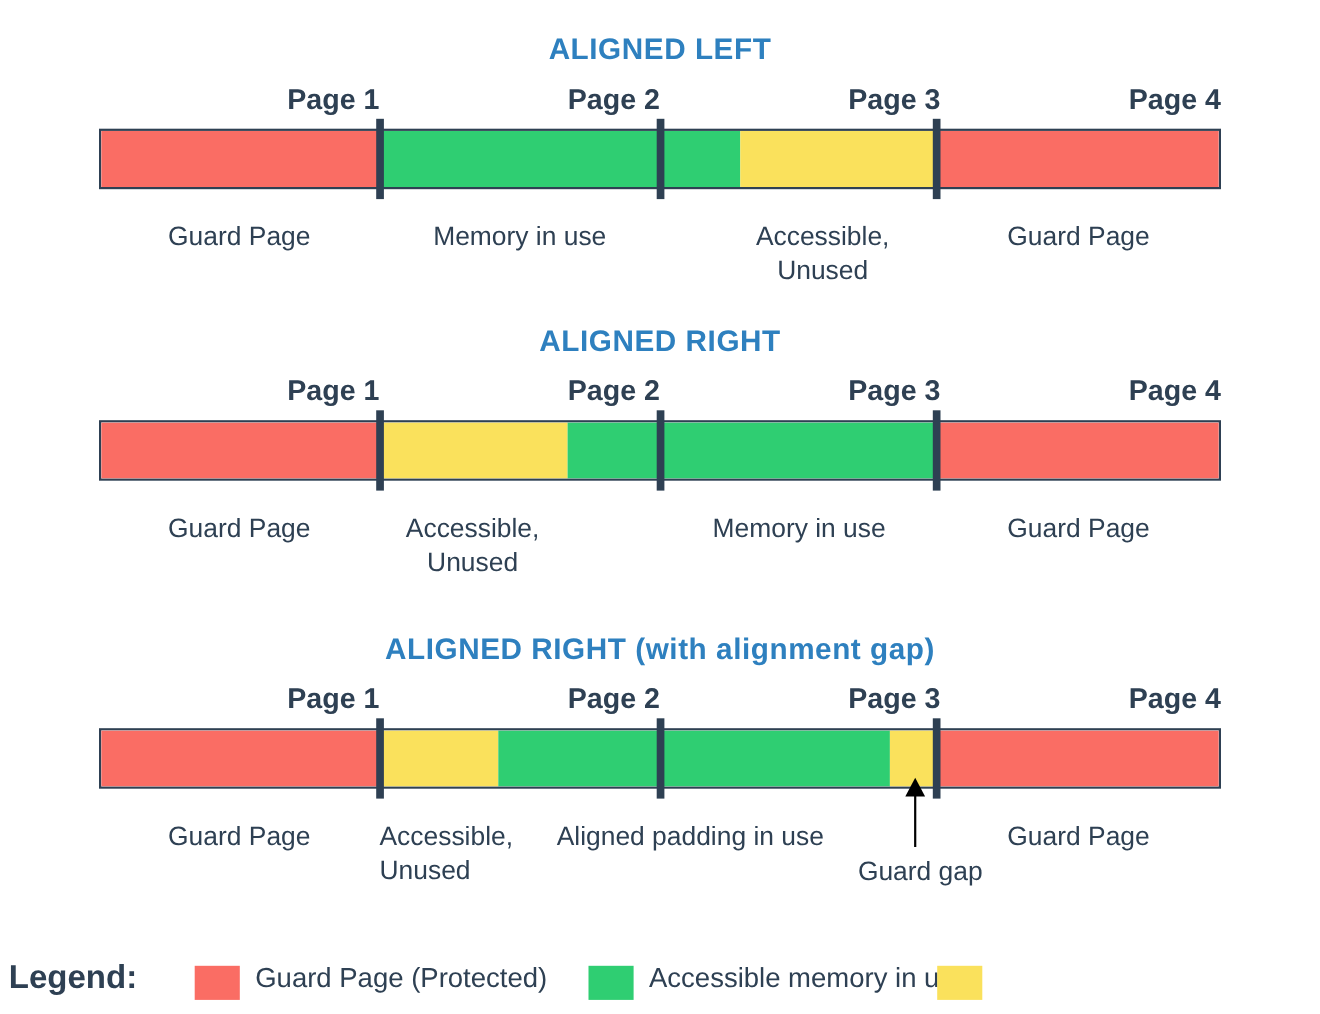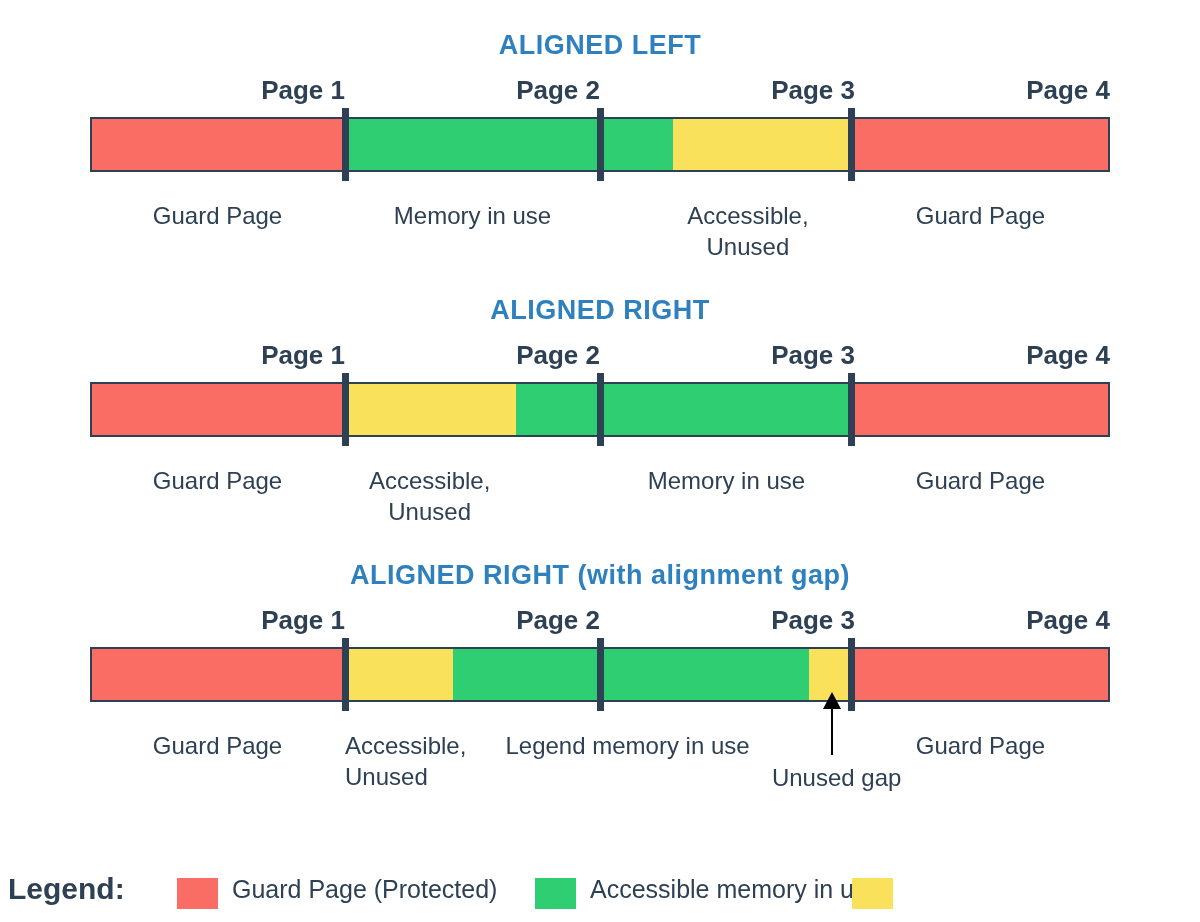--- a/index.html
+++ b/index.html
@@ -108,21 +108,21 @@
     </div>
     <div class="below-labels">
       <span class="lbl x125">Guard Page</span>
       <span class="lbl x333">Accessible,
 Unused</span>
       <span class="lbl x624">Memory in use</span>
       <span class="lbl x873">Guard Page</span>
     </div>
   </div>
 
-  <div class="section" style="top:560px">
+  <div class="section" style="top:575px">
     <div class="sec-title">ALIGNED RIGHT (with alignment gap)</div>
     <div class="page-labels">
       <span>Page 1</span>
       <span>Page 2</span>
       <span>Page 3</span>
       <span>Page 4</span>
     </div>
     <div class="bar-wrap">
       <div class="bar">
           <div class="seg" style="left: 0%; width: 25%; background: rgb(250, 109, 100);"></div>
@@ -132,26 +132,26 @@
           <div class="seg" style="left: 74.7%; width: 25.3%; background: rgb(250, 109, 100);"></div>
         </div>
       <div class="tick t25"></div>
       <div class="tick t50"></div>
       <div class="tick t747"></div>
     </div>
     <div class="below-labels">
       <span class="lbl x125">Guard Page</span>
       <span class="lbl x25 left-align">Accessible,
 Unused</span>
-      <span class="lbl x527">Legend memory in use</span>
+      <span class="lbl x527">Aligned padding in use</span>
       <span class="lbl x873">Guard Page</span>
     </div>
     <div class="gap-arrow-head"></div>
     <div class="gap-arrow-line"></div>
-    <div class="gap-label">Unused gap</div>
+    <div class="gap-label">Guard gap</div>
   </div>
 
   <div class="legend">
     <div class="legend-title">Legend:</div>
     <div class="swatch sw1" style="background: rgb(250, 109, 100);"></div>
     <div class="legend-text lt1">Guard Page (Protected)</div>
     <div class="swatch sw2" style="background: rgb(47, 206, 114);"></div>
     <div class="legend-text lt2">Accessible memory in use</div>
     <div class="swatch sw3" style="background: rgb(250, 225, 92);"></div>
   </div>

